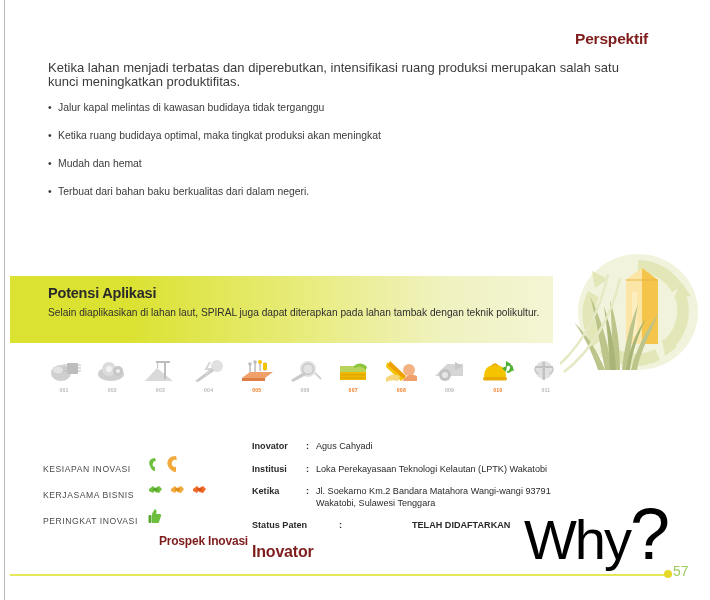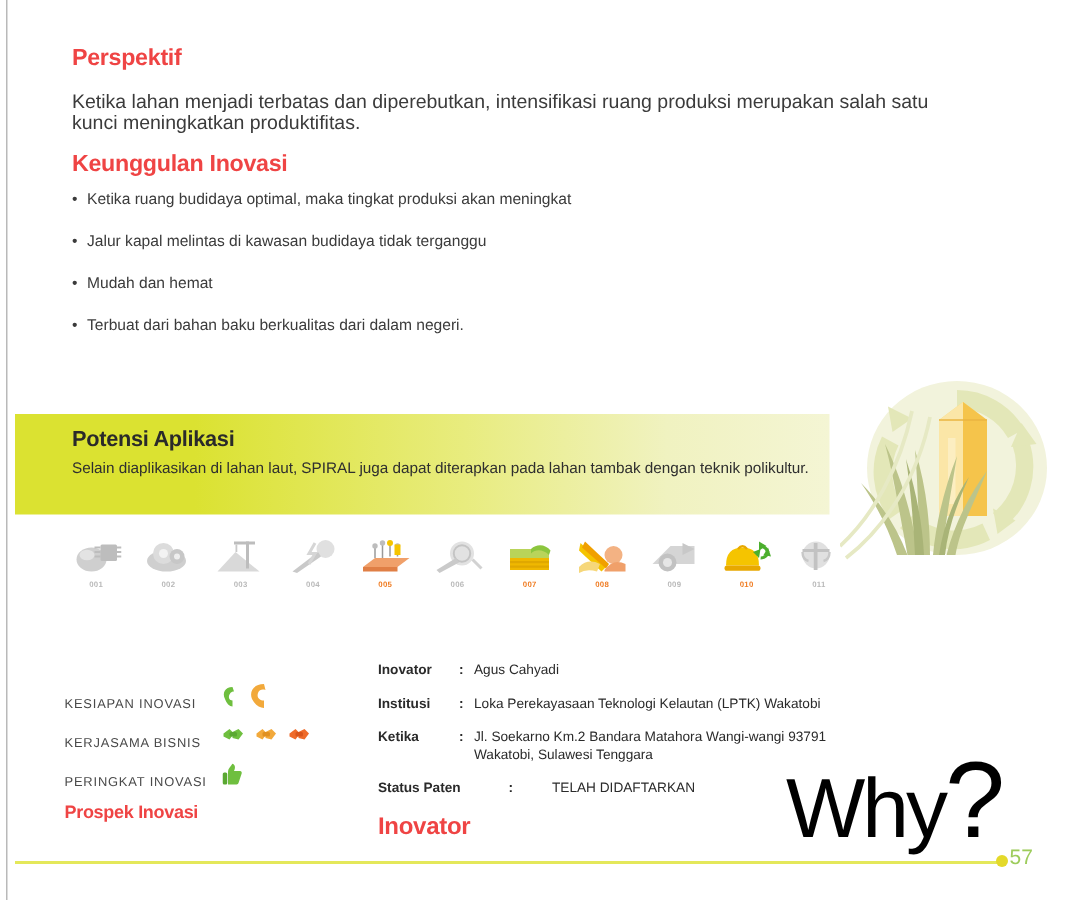--- a/index.html
+++ b/index.html
@@ -19,25 +19,26 @@
   
   .page-edge {
     position: absolute;
     left: 4px; top: 0;
     width: 1px; height: 600px;
     background: #b9b9b9;
   }
 
   
   .sec-title {
-    color: #ef4444;
+    color: #7f1d1d;
     font-weight: bold;
     font-size: 15.5px;
     letter-spacing: -0.2px;
     margin: 0;
+    text-align: right;
   }
   .body-text {
     font-size: 13px;
     line-height: 14px;
     color: #3b3b3b;
   }
 
   
   #perspektif {
     position: absolute;
@@ -173,21 +174,21 @@
     flex: none;
   }
   .info-colon {
     width: 10px;
     font-weight: bold;
     color: #2a2a2a;
     flex: none;
   }
   .info-val { color: #2a2a2a; }
   .info-row.status { margin-top: 6px; gap: 19px; }
-  .info-row.status .info-val { font-weight: normal; }
+  .info-row.status .info-val { font-weight: bold; margin-left: 44px; }
   #inovator .sec-title {
     position: absolute;
     left: 0; top: 102px;
     font-size: 16px;
   }
 
   
   #whymark {
     position: absolute;
     left: 524px; top: 506px;
@@ -226,24 +227,23 @@
 <body>
 
 <div class="page-edge"></div>
 
 <section id="perspektif">
   <h2 class="sec-title">Perspektif</h2>
   <p class="body-text">Ketika lahan menjadi terbatas dan diperebutkan, intensifikasi ruang produksi merupakan salah satu kunci meningkatkan produktifitas.</p>
 </section>
 
 <section id="keunggulan">
-  <h2 class="sec-title">Keunggulan Inovasi</h2>
   <ul class="bullet-list">
+    <li>Jalur kapal melintas di kawasan budidaya tidak terganggu</li>
     <li>Ketika ruang budidaya optimal, maka tingkat produksi akan meningkat</li>
-    <li>Jalur kapal melintas di kawasan budidaya tidak terganggu</li>
     <li>Mudah dan hemat</li>
     <li>Terbuat dari bahan baku berkualitas dari dalam negeri.</li>
   </ul>
 </section>
 
 <section id="potensi-banner">
   <div class="banner-title">Potensi Aplikasi</div>
   <div class="banner-sub">Selain diaplikasikan di lahan laut, SPIRAL juga dapat diterapkan pada lahan tambak dengan teknik polikultur.</div>
 </section>
 

